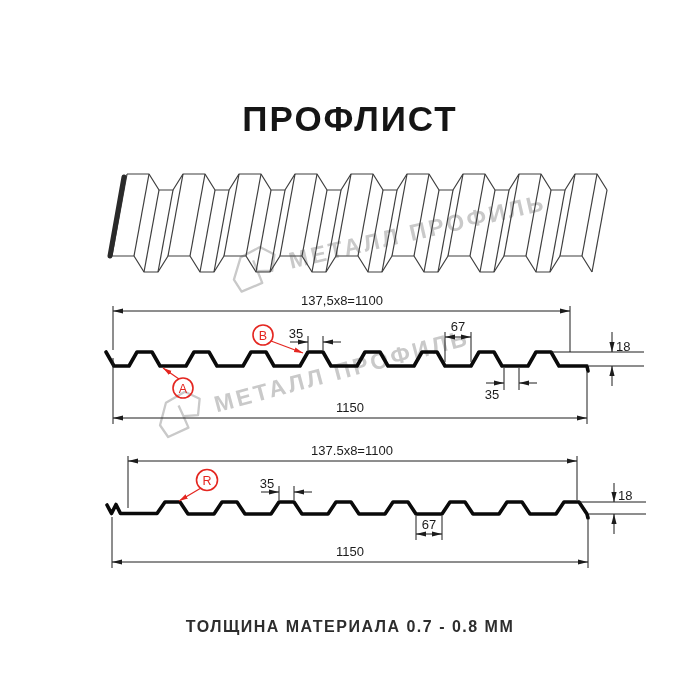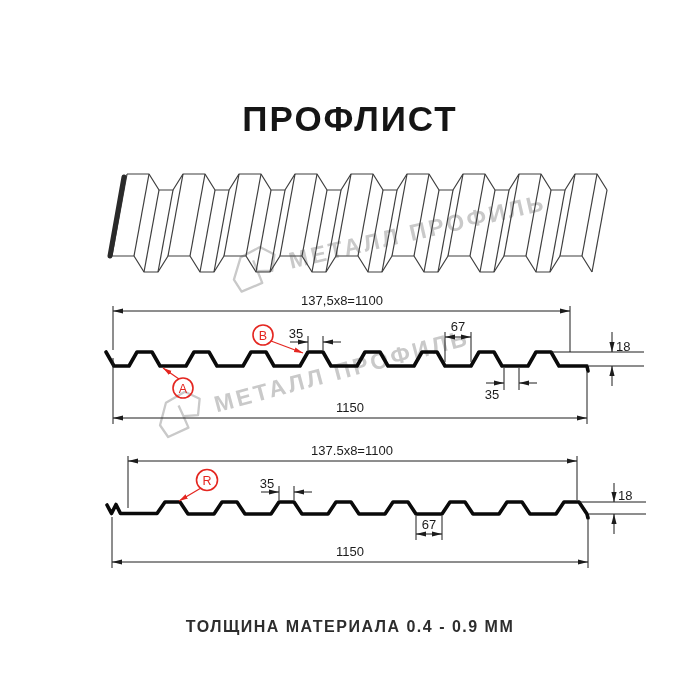--- a/index.html
+++ b/index.html
@@ -186,15 +186,15 @@
       </g>
 
       <g>
         <line x1="201" y1="488" x2="179" y2="501" stroke="#e42620" stroke-width="1.2" marker-end="url(#aR)"></line>
         <circle cx="207" cy="480" r="10.5" fill="none" stroke-width="1.6" stroke="#e42620"></circle>
         <text class="callout-text" x="207" y="484.5" text-anchor="middle" fill="#e42620">R</text>
       </g>
     </g>
   </svg>
 
-  <div class="caption">ТОЛЩИНА МАТЕРИАЛА 0.4 - 0.9 ММ</div>
+  <div class="caption">ТОЛЩИНА МАТЕРИАЛА 0.7 - 0.8 ММ</div>
 
 </div>
 
 </body></html>

